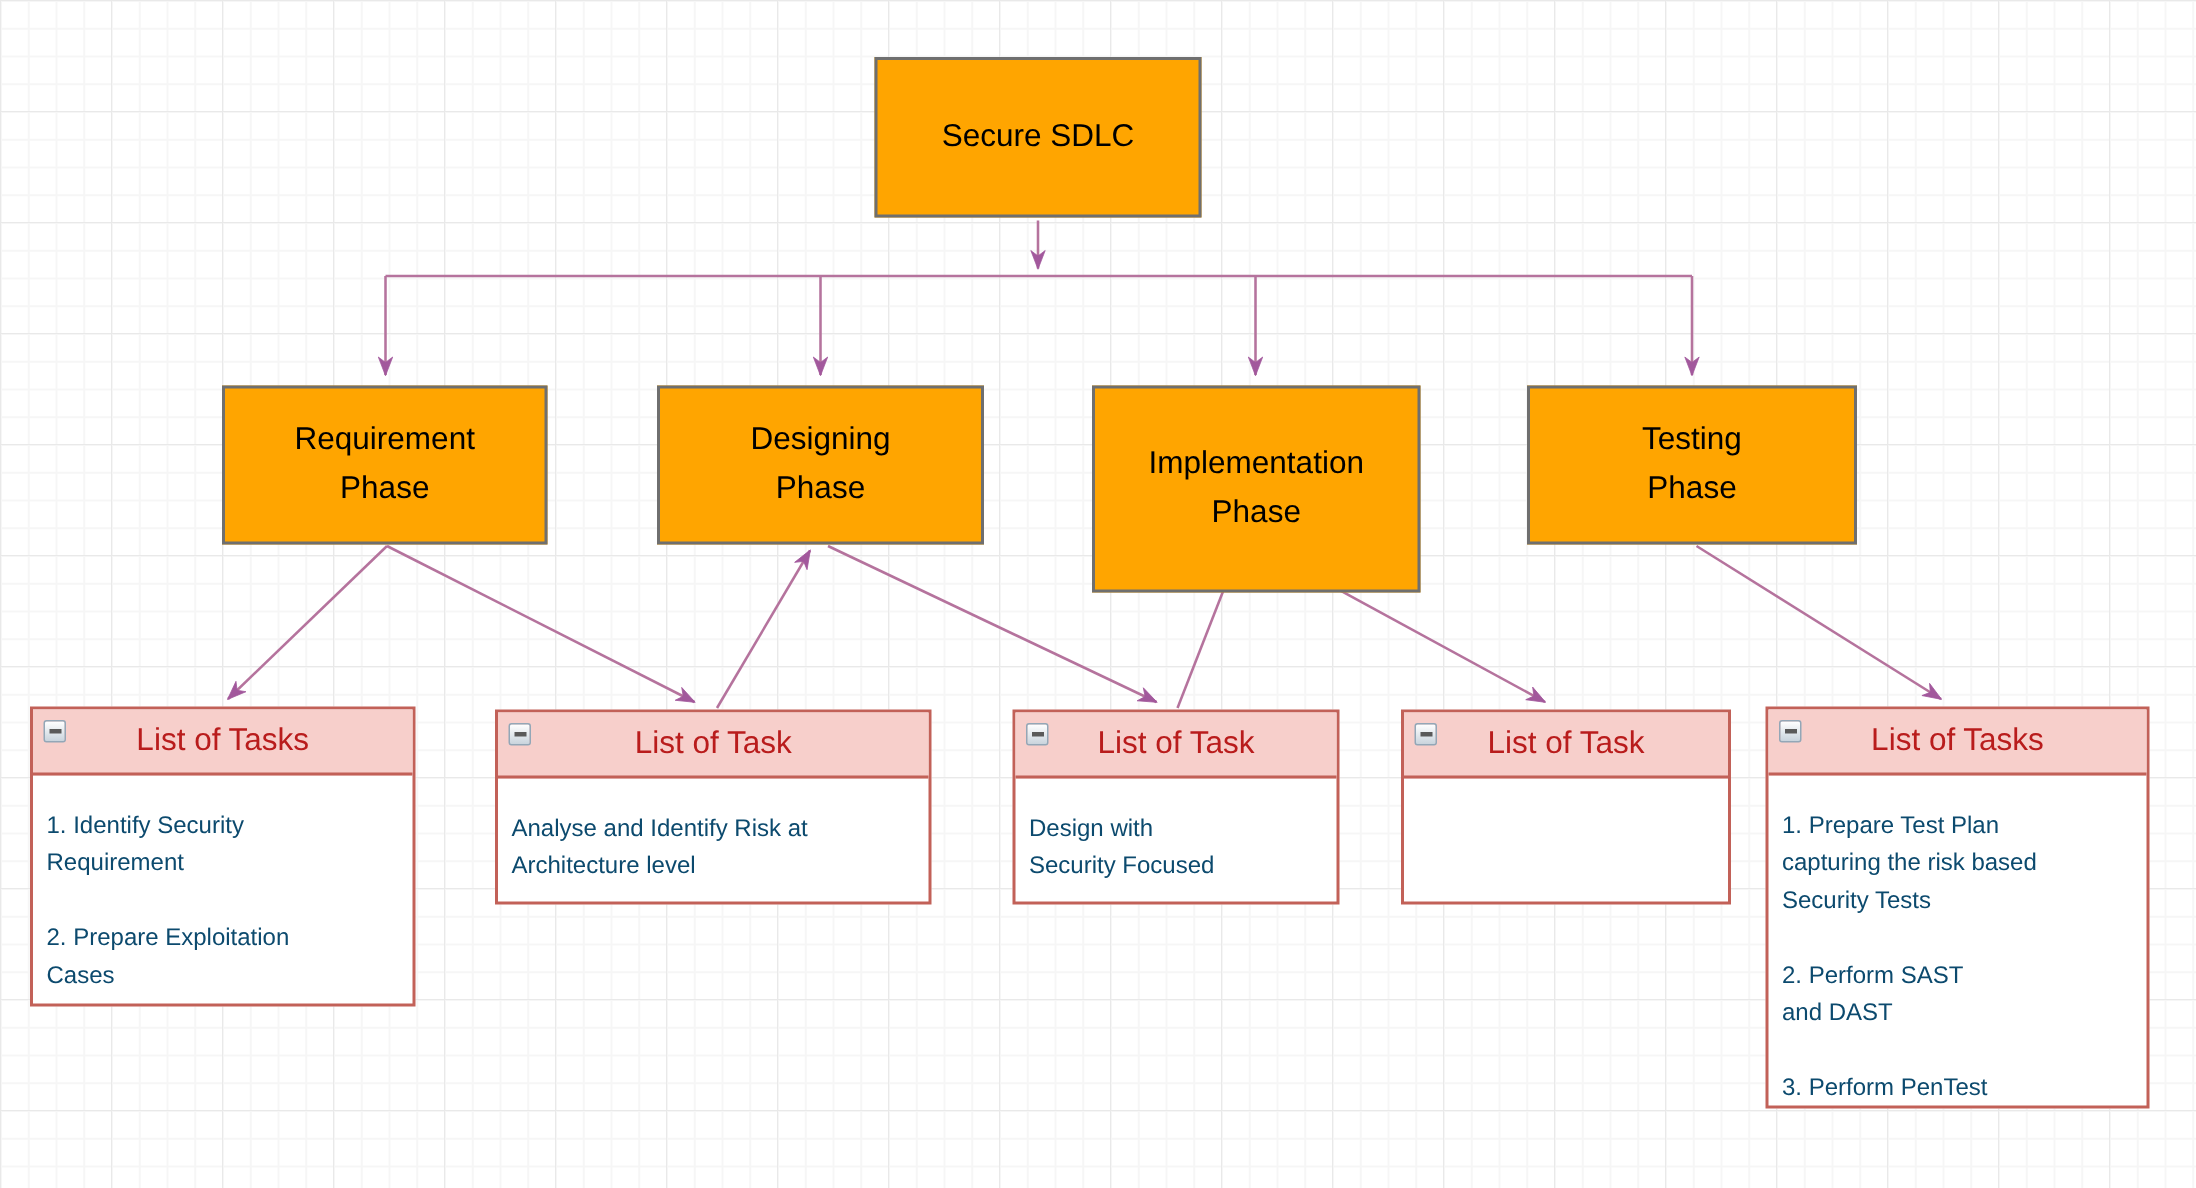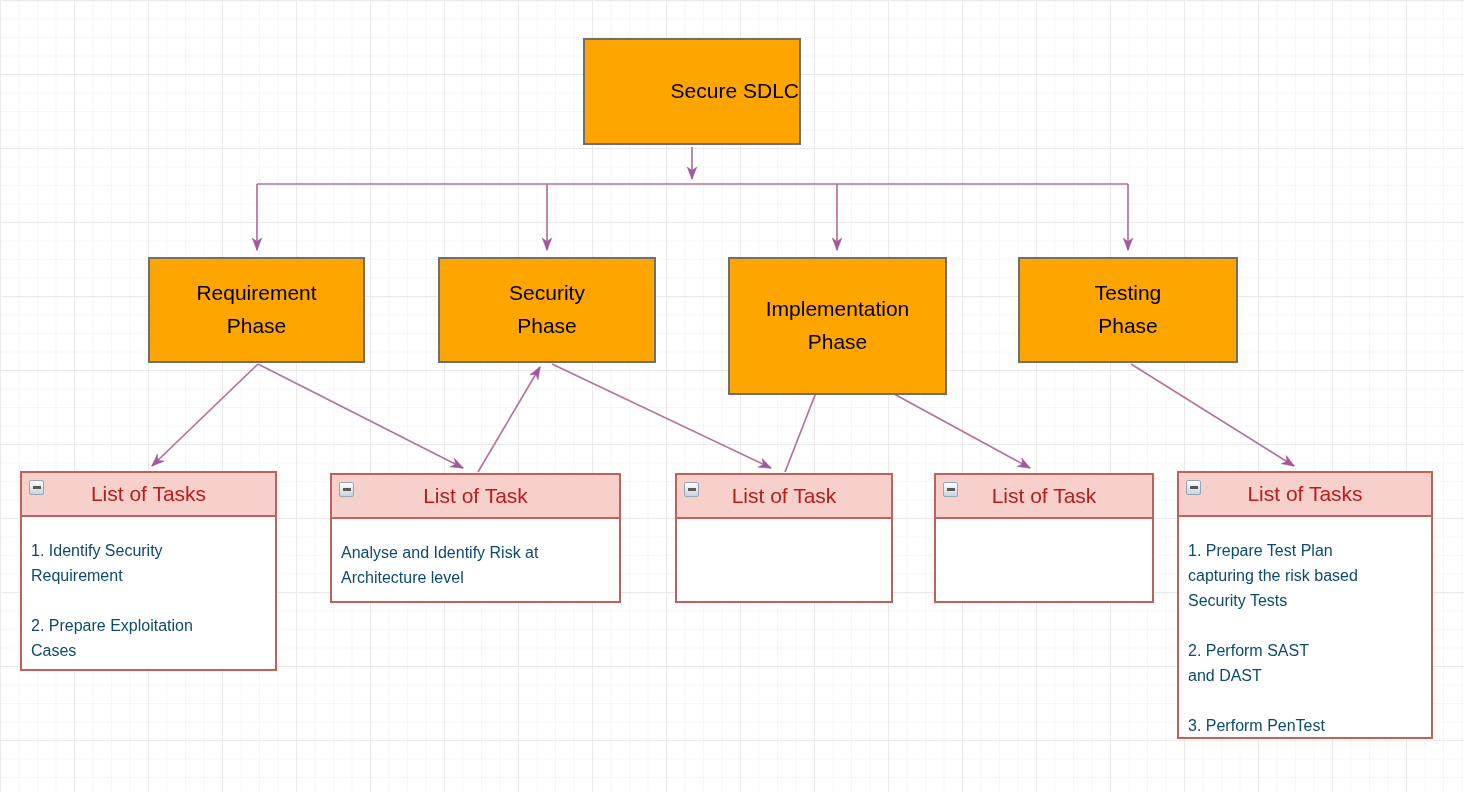--- a/index.html
+++ b/index.html
@@ -108,31 +108,31 @@
 
     <line class="edge" x1="258" y1="364" x2="152" y2="466" marker-end="url(#arrow)"></line>
     <line class="edge" x1="258" y1="364" x2="463" y2="468" marker-end="url(#arrow)"></line>
     <line class="edge" x1="478" y1="472" x2="540" y2="367" marker-end="url(#arrow)"></line>
     <line class="edge" x1="552" y1="364" x2="771" y2="468" marker-end="url(#arrow)"></line>
     <line class="edge" x1="785" y1="472" x2="826" y2="367" marker-end="url(#arrow)"></line>
     <line class="edge" x1="839" y1="364" x2="1030" y2="468" marker-end="url(#arrow)"></line>
     <line class="edge" x1="1131" y1="364" x2="1294" y2="466" marker-end="url(#arrow)"></line>
   </svg>
 
-  <div class="node" style="left:583px; top:38px; width:218px; height:107px;justify-content:flex-end;">
+  <div class="node" style="left:583px; top:38px; width:218px; height:107px;">
     <span>Secure SDLC</span>
   </div>
 
   <div class="node" style="left:148px; top:257px; width:217px; height:106px;">
     <span>Requirement
 Phase</span>
   </div>
 
   <div class="node" style="left:438px; top:257px; width:218px; height:106px;">
-    <span>Security
+    <span>Designing
 Phase</span>
   </div>
 
   <div class="node" style="left:728px; top:257px; width:219px; height:138px;">
     <span>Implementation
 Phase</span>
   </div>
 
   <div class="node" style="left:1018px; top:257px; width:220px; height:106px;">
     <span>Testing
@@ -164,20 +164,22 @@
 Architecture level</div>
   </div>
 
   <div class="task-box" style="left:675px; top:473px; width:218px; height:130px;">
     <div class="task-header">
       <span class="collapse">
           <span class="minus"></span>
         </span>
       <span>List of Task</span>
     </div>
+    <div class="task-body">Design with
+Security Focused</div>
   </div>
 
   <div class="task-box" style="left:934px; top:473px; width:220px; height:130px;">
     <div class="task-header">
       <span class="collapse">
           <span class="minus"></span>
         </span>
       <span>List of Task</span>
     </div>
   </div>

